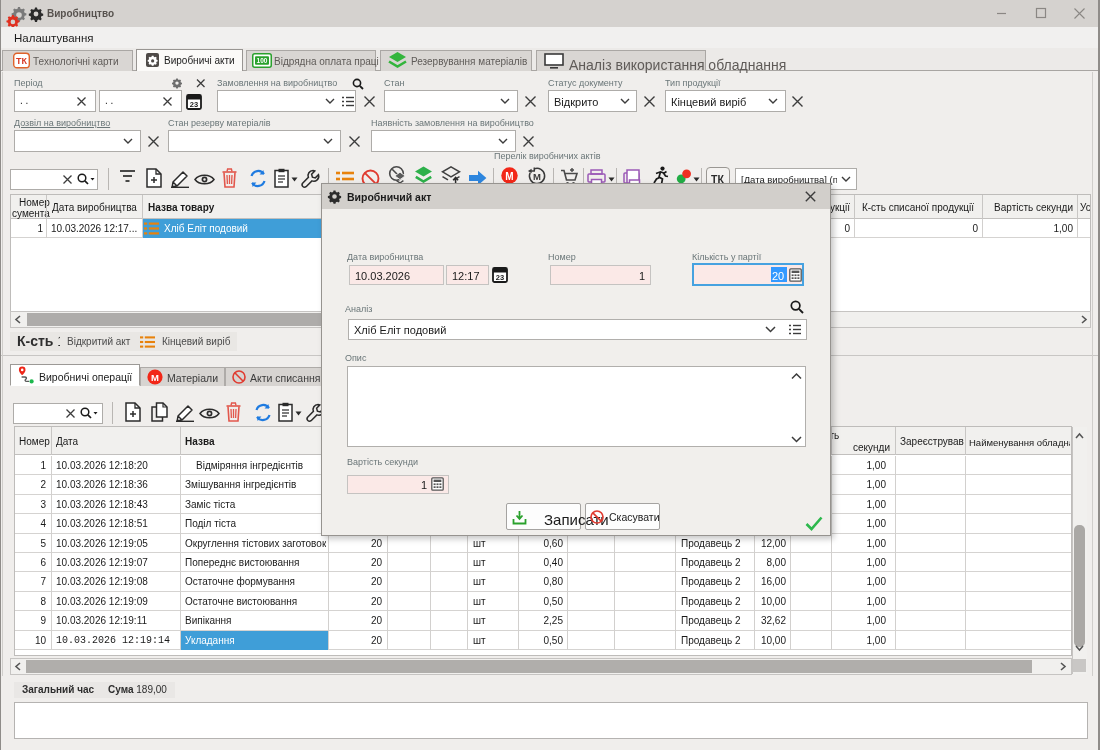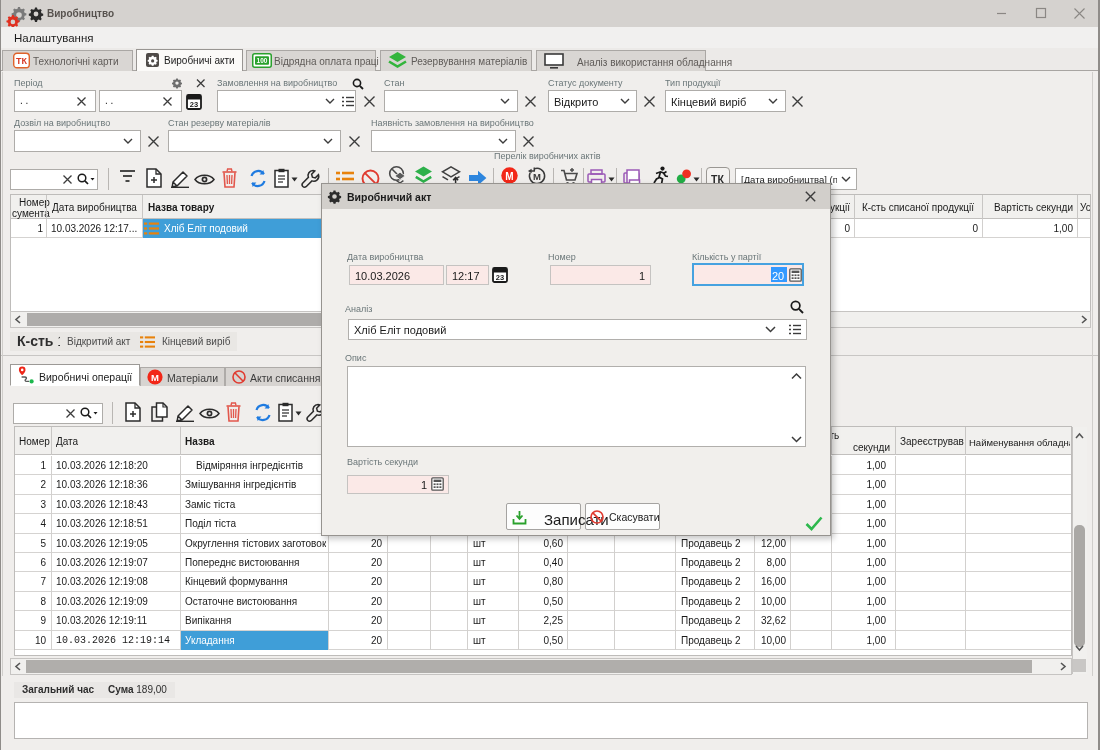--- a/index.html
+++ b/index.html
@@ -51,21 +51,21 @@
   <div class="tab1 act" style="left:136px;width:107px;">
       <span class="tx" style="left:27px;">Виробничі акти</span>
     </div>
   <div class="tab1" style="left:246px;width:130px;">
       <span class="tx" style="left:27px;">Відрядна оплата праці</span>
     </div>
   <div class="tab1" style="left:380px;width:152px;">
       <span class="tx" style="left:30px;">Резервування матеріалів</span>
     </div>
   <div class="tab1" style="left:536px;width:170px;">
-      <span class="tx" style="left:40px;font-size:10px;top:6px;">Аналіз використання обладнання</span>
+      <span class="tx" style="left:32px;font-size:14px;top:6px;">Аналіз використання обладнання</span>
     </div>
 
   <svg class="abs" style="left:13px;top:52px;z-index:3" width="17" height="17" viewBox="0 0 18 17">
     <rect x="0.75" y="0.75" width="16.5" height="15.5" rx="3.5" fill="#fff" stroke="#e0622a" stroke-width="1.5"></rect>
     <text x="9" y="12.2" font-size="9.5" font-weight="bold" fill="#d83b28" text-anchor="middle" font-family="Liberation Sans">ТК</text>
   </svg>
 
   <svg class="abs" style="left:145px;top:52px;z-index:3" width="15" height="16" viewBox="0 0 15 16">
     <rect x="1" y="1" width="13" height="14" rx="2" fill="#4e4a47"></rect>
     <path fill="#fff" d="M6.2 4 l2 0 0.3 1.2 a3.4 3.4 0 0 1 1.05 0.44 l1.05-0.63 1.4 1.4 -0.63 1.05 a3.4 3.4 0 0 1 0.44 1.05 l1.2 0.3 0 2 -1.2 0.3 a3.4 3.4 0 0 1 -0.44 1.05 l0.63 1.05 -1.4 1.4 -1.05-0.63 a3.4 3.4 0 0 1 -1.05 0.44 l-0.3 1.2 -2 0 -0.3-1.2 a3.4 3.4 0 0 1 -1.05-0.44 l-1.05 0.63 -1.4-1.4 0.63-1.05 a3.4 3.4 0 0 1 -0.44-1.05 l-1.2-0.3 0-2 1.2-0.3 a3.4 3.4 0 0 1 0.44-1.05 l-0.63-1.05 1.4-1.4 1.05 0.63 a3.4 3.4 0 0 1 1.05-0.44 z M7.2 8.1 a1.9 1.9 0 1 0 0 3.8 1.9 1.9 0 0 0 0-3.8 z" transform="scale(0.85) translate(1.8,0.5)"></path>
@@ -161,21 +161,21 @@
 
   <div class="inp" style="left:665px;top:90px;width:121px;height:22px;"></div>
   <div class="cell" style="left:671px;top:96px;font-size:11px;">Кінцевий виріб</div>
   <svg class="abs" style="left:768px;top:98px" width="10" height="6" viewBox="0 0 10 6">
       <path d="M1 1 L5 5 L9 1" stroke="#3c3c3c" stroke-width="1.4" fill="none"></path>
     </svg>
   <svg class="abs" style="left:791px;top:95px" width="13" height="13" viewBox="0 0 13 13">
       <path d="M1.5 1.5 L11.5 11.5 M11.5 1.5 L1.5 11.5" stroke="#3c3c3c" stroke-width="1.4"></path>
     </svg>
 
-  <div class="lbl" style="left:14px;top:118px;">Дозвіл на виробництво</div>
+  <div class="lbl" style="left:14px;top:118px;text-decoration:underline;">Дозвіл на виробництво</div>
   <div class="lbl" style="left:168px;top:118px;">Стан резерву матеріалів</div>
   <div class="lbl" style="left:371px;top:118px;">Наявність замовлення на виробництво</div>
 
   <div class="inp" style="left:14px;top:130px;width:127px;height:22px;"></div>
   <svg class="abs" style="left:123px;top:138px" width="10" height="6" viewBox="0 0 10 6">
       <path d="M1 1 L5 5 L9 1" stroke="#3c3c3c" stroke-width="1.4" fill="none"></path>
     </svg>
   <svg class="abs" style="left:147px;top:135px" width="13" height="13" viewBox="0 0 13 13">
       <path d="M1.5 1.5 L11.5 11.5 M11.5 1.5 L1.5 11.5" stroke="#3c3c3c" stroke-width="1.4"></path>
     </svg>
@@ -625,21 +625,21 @@
 <div class="cell" style="left:185px;top:557.0px;width:140px;">Попереднє вистоювання</div>
 <div class="cell" style="left:330px;top:557.0px;width:52px;text-align:right;">20</div>
 <div class="cell" style="left:473px;top:557.0px;">шт</div>
 <div class="cell" style="left:520px;top:557.0px;width:43px;text-align:right;">0,40</div>
 <div class="cell" style="left:681px;top:557.0px;">Продавець 2</div>
 <div class="cell" style="left:756px;top:557.0px;width:30px;text-align:right;">8,00</div>
 <div class="cell" style="left:833px;top:557.0px;width:53px;text-align:right;">1,00</div>
 <div class="abs" style="left:14.5px;top:572.4px;width:1056.5px;height:19.4px;border-bottom:1px solid #d5d3d1;"></div>
 <div class="cell" style="left:14px;top:576.4px;width:32px;text-align:right;">7</div>
 <div class="cell" style="left:56px;top:576.4px;">10.03.2026 12:19:08</div>
-<div class="cell" style="left:185px;top:576.4px;width:140px;">Кінцевий формування</div>
+<div class="cell" style="left:185px;top:576.4px;width:140px;">Остаточне формування</div>
 <div class="cell" style="left:330px;top:576.4px;width:52px;text-align:right;">20</div>
 <div class="cell" style="left:473px;top:576.4px;">шт</div>
 <div class="cell" style="left:520px;top:576.4px;width:43px;text-align:right;">0,80</div>
 <div class="cell" style="left:681px;top:576.4px;">Продавець 2</div>
 <div class="cell" style="left:756px;top:576.4px;width:30px;text-align:right;">16,00</div>
 <div class="cell" style="left:833px;top:576.4px;width:53px;text-align:right;">1,00</div>
 <div class="abs" style="left:14.5px;top:591.8px;width:1056.5px;height:19.4px;border-bottom:1px solid #d5d3d1;"></div>
 <div class="cell" style="left:14px;top:595.8px;width:32px;text-align:right;">8</div>
 <div class="cell" style="left:56px;top:595.8px;">10.03.2026 12:19:09</div>
 <div class="cell" style="left:185px;top:595.8px;width:140px;">Остаточне вистоювання</div>

